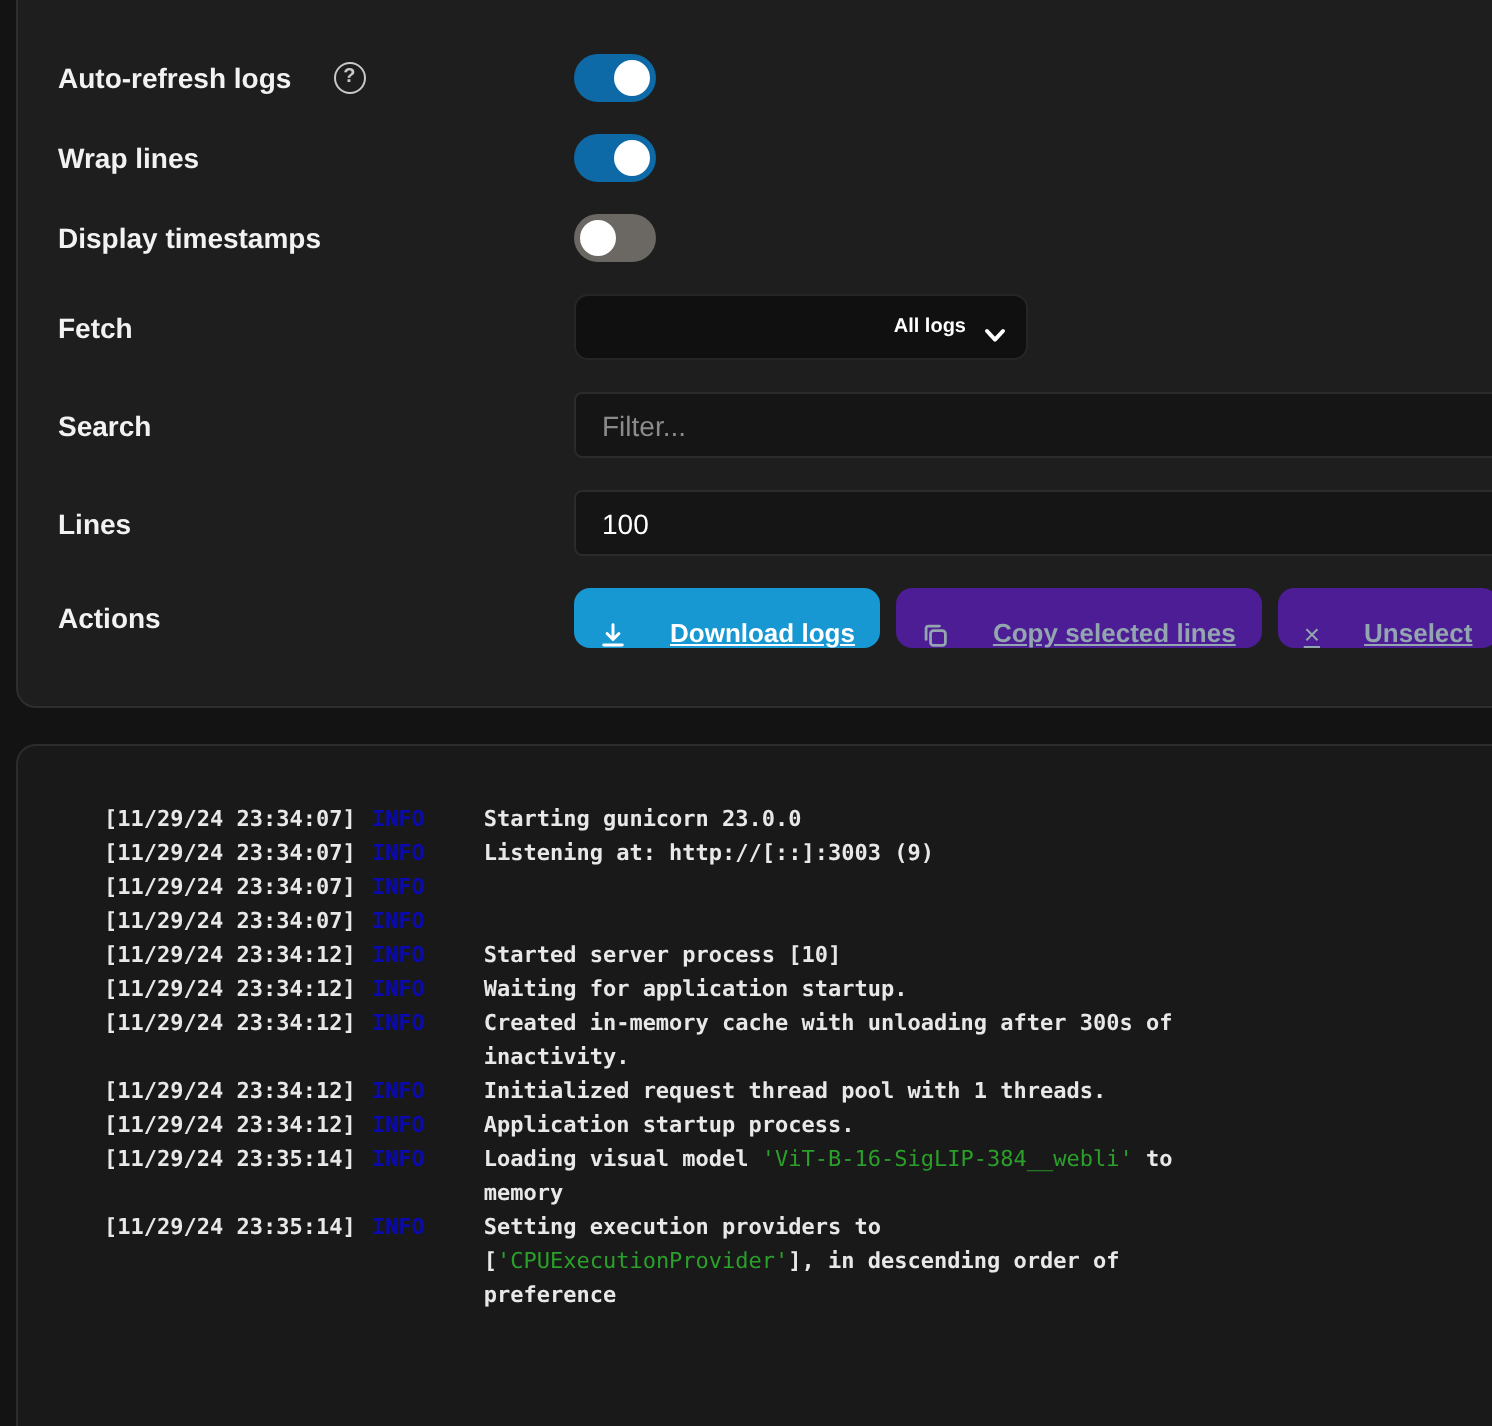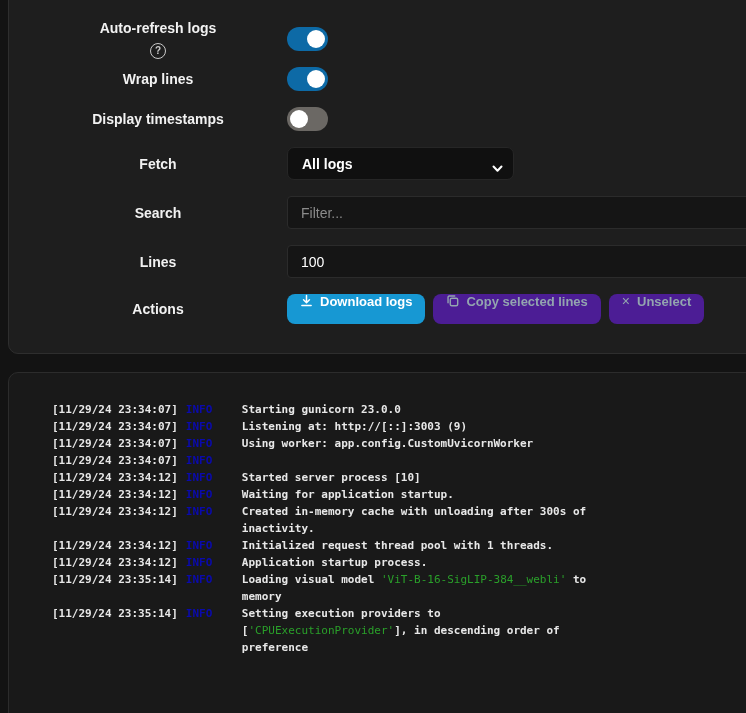--- a/index.html
+++ b/index.html
@@ -16,21 +16,21 @@
   
   .settings-panel {
     position:absolute; left:8px; top:-10px; width:768px; height:364px;
     background:#1e1e1e; border:1px solid #2e2e2e; border-radius:10px;
     padding:28px 0 0 20px;
   }
   .srow { display:grid; grid-template-columns:258px 1fr; align-items:center; }
   .srow.toggle-row { height:40px; }
   .srow.field-row  { height:49px; }
   .srow.action-row { height:46px; }
-  .row-label { font-size:14px; font-weight:700; color:#f2f2f2; display:flex; align-items:center; gap:7px;flex-direction:column; }
+  .row-label { font-size:14px; font-weight:700; color:#f2f2f2; display:flex; align-items:center; gap:21px; }
 
   .help-icon {
     width:16px; height:16px; border:1.5px solid #c9c9c9; border-radius:50%;
     display:inline-flex; align-items:center; justify-content:center;
     font-size:10px; font-weight:700; color:#c9c9c9; line-height:1;
   }
 
   
   .toggle {
     width:41px; height:24px; border-radius:12px; background:#6b6864;
@@ -40,42 +40,43 @@
     position:absolute; top:3px; left:3px; width:18px; height:18px;
     border-radius:50%; background:#fff; transition:left .1s;
   }
   .toggle.on { background:#0d6aa6; }
   .toggle.on .knob { left:20px; }
 
   
   .select-wrap { position:relative; width:227px; }
   select.fetch-select {
     width:227px; height:33px; background:#101010; color:#fff;
-    border:1px solid #262626; border-radius:7px; font-size:14px; font-weight:600;
+    border:1px solid #262626; border-radius:7px; font-size:10px; font-weight:600;
     padding:0 30px 0 14px; appearance:none; -webkit-appearance:none;
     font-family:"Liberation Sans", sans-serif;
+    text-align:right;
   }
   .select-chevron { position:absolute; right:11px; top:12px; pointer-events:none; }
 
   
   input.text-input {
     width:100%; height:33px; background:#151515; color:#fff;
     border:1px solid #2b2b2b; border-radius:4px; font-size:14px;
     padding:0 13px; outline:none;
     font-family:"Liberation Sans", sans-serif;
   }
   input.text-input::placeholder { color:#8b8b8b; }
 
   
   .btn-row { display:flex; gap:8px; align-items:center; }
   .btn {
     height:30px; border:none; border-radius:8px; display:inline-flex;
-    align-items:flex-start; gap:7px; padding:0 13px; font-size:13px; font-weight:700;
+    align-items:flex-end; gap:22px; padding:0 13px; font-size:13px; font-weight:700;
     font-family:"Liberation Sans", sans-serif; cursor:pointer; white-space:nowrap;
-    background:#1798d3; color:#fff;
+    background:#1798d3; color:#fff;text-decoration:underline;
   }
   .btn.disabled { background:#4c1d95; color:#93a5af; cursor:default; }
   .btn .x-glyph { font-size:14px; font-weight:400; line-height:1; }
 
   
   .log-panel {
     position:absolute; left:8px; top:372px; width:768px; height:372px;
     background:#191919; border:1px solid #2c2c2c; border-radius:10px;
     padding:28px 0 0 22px; overflow:hidden;
   }
@@ -197,21 +198,20 @@
           <span class="log-msg"><span>Starting gunicorn 23.0.0</span></span>
         </div>
         <div class="log-entry">
           <span class="log-ts">[11/29/24 23:34:07]</span>
           <span class="log-level">INFO</span>
           <span class="log-msg"><span>Listening at: http://[::]:3003 (9)</span></span>
         </div>
         <div class="log-entry">
           <span class="log-ts">[11/29/24 23:34:07]</span>
           <span class="log-level">INFO</span>
-          <span class="log-msg"><span>Using worker: app.config.CustomUvicornWorker</span></span>
         </div>
         <div class="log-entry">
           <span class="log-ts">[11/29/24 23:34:07]</span>
           <span class="log-level">INFO</span>
         </div>
         <div class="log-entry">
           <span class="log-ts">[11/29/24 23:34:12]</span>
           <span class="log-level">INFO</span>
           <span class="log-msg"><span>Started server process [10]</span></span>
         </div>

